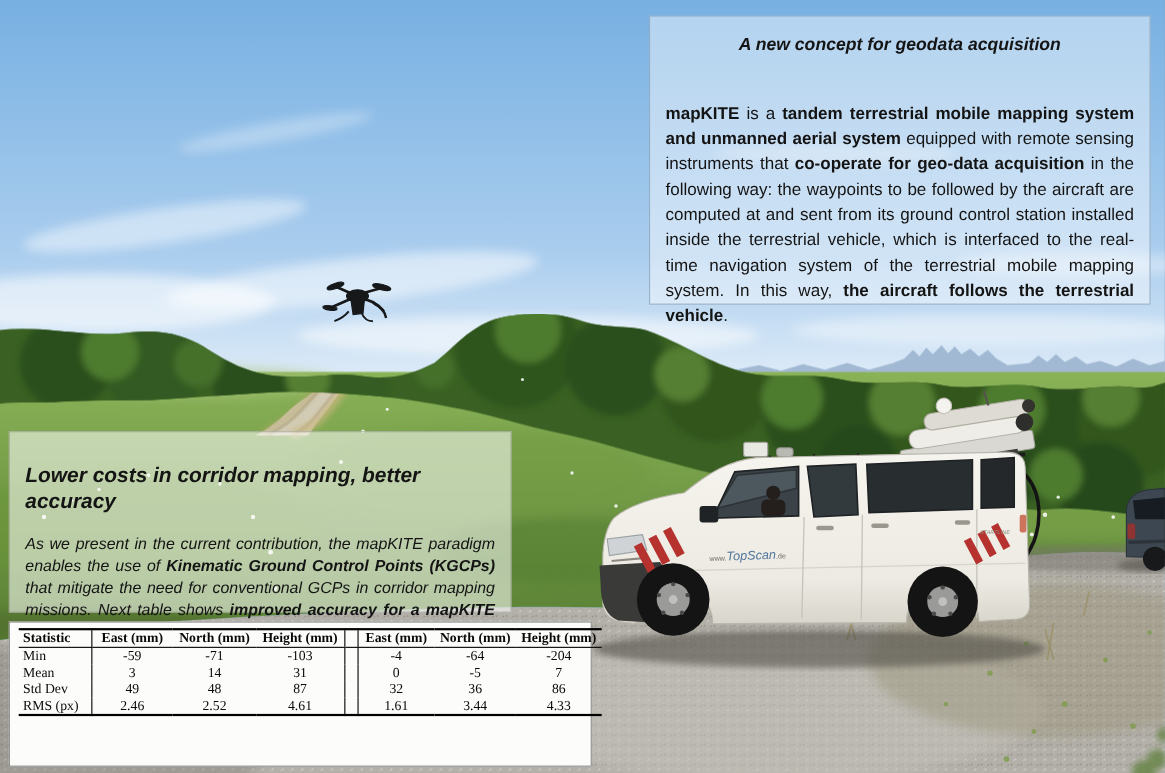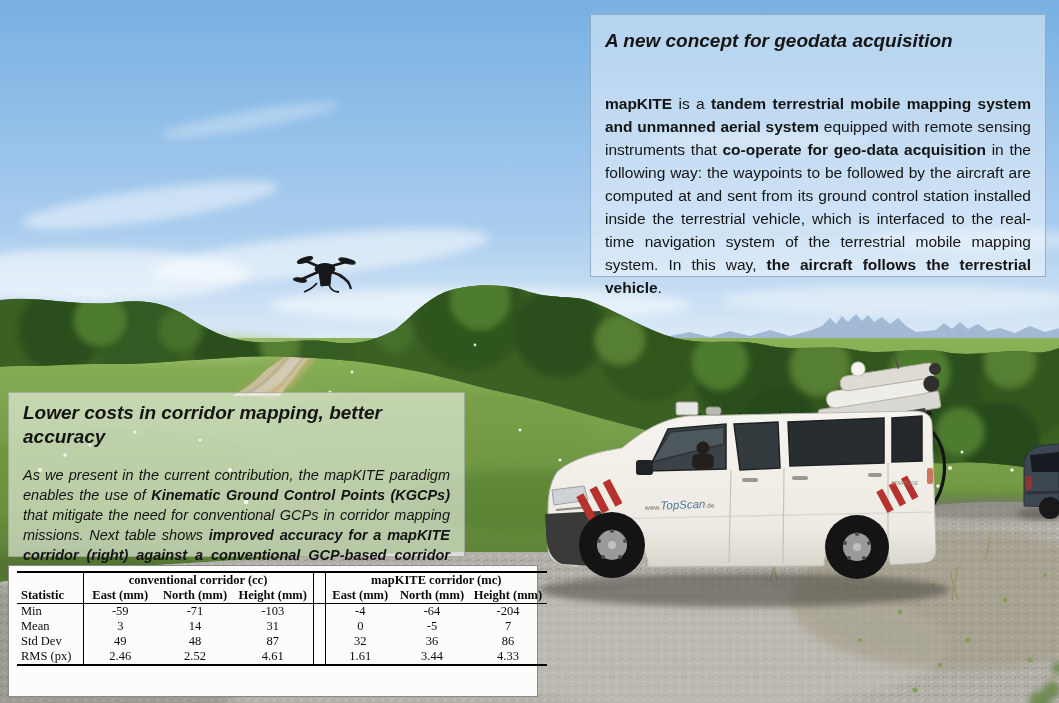--- a/index.html
+++ b/index.html
@@ -3,29 +3,29 @@
 <meta charset="utf-8">
 <style>
   html,body{margin:0;padding:0;background:#222;}
   #stage{position:relative;width:1059px;height:703px;overflow:hidden;
          font-family:"Liberation Sans",sans-serif;background:#9cc3e8;}
   #photo{position:absolute;left:0;top:0;}
   .overlay{position:absolute;box-sizing:border-box;color:#141414;}
   #box-concept{left:590px;top:14px;width:456px;height:263px;
     background:rgba(255,255,255,.44);border:1px solid rgba(140,165,190,.85);
     padding:10px 14px 8px;}
-  #box-concept .ttl{font-style:italic;font-weight:bold;font-size:19px;
-    text-align:left;line-height:24px;margin-top:4px;}
+  #box-concept .ttl{font-style:italic;font-weight:bold;font-size:16px;
+    text-align:center;line-height:24px;margin-top:4px;}
   #box-concept .bdy{margin-top:39px;font-size:15.5px;line-height:23px;
     text-align:justify;}
   #box-corridor{left:8px;top:392px;width:457px;height:165px;
     background:rgba(255,255,255,.55);border:1px solid rgba(150,155,140,.7);
     padding:8px 14px;}
   #box-corridor .ttl{font-style:italic;font-weight:bold;font-size:19px;
-    line-height:24px;margin-top:0;}
+    line-height:24px;margin-top:20px;}
   #box-corridor .bdy{margin-top:16px;font-style:italic;font-size:14.5px;
     line-height:20px;text-align:justify;}
   .bdy b{font-weight:bold;}
   #box-table{left:8px;top:565px;width:530px;height:132px;background:#fcfcfa;
     border:1px solid #8a8a8a;padding:5px 8px 7px;}
   #stat-table{width:100%;border-collapse:collapse;table-layout:fixed;
     font-family:"Liberation Serif",serif;font-size:12.5px;color:#0a0a0a;
     border-top:2.5px solid #000;border-bottom:2.5px solid #000;}
   #stat-table th,#stat-table td{padding:0 2px;text-align:center;
     white-space:nowrap;overflow:hidden;font-weight:normal;height:14.5px;}
@@ -315,26 +315,20 @@
       <col style="width:66px">
           <col style="width:74px">
           <col style="width:76px">
           <col style="width:80px">
       <col style="width:12px">
           <col style="width:70px">
           <col style="width:74px">
           <col style="width:78px">
     </colgroup>
     <thead>
-      <tr id="tr-groups">
-            <th class="c0"></th>
-            <th class="grp" colspan="3">conventional corridor (cc)</th>
-            <th class="dbl"></th>
-            <th class="grp" colspan="3">mapKITE corridor (mc)</th>
-          </tr>
       <tr id="tr-cols" class="hrow">
             <th class="c0">Statistic</th>
             <th>East (mm)</th>
             <th>North (mm)</th>
             <th>Height (mm)</th>
             <th class="dbl"></th>
             <th>East (mm)</th>
             <th>North (mm)</th>
             <th>Height (mm)</th>
           </tr>

